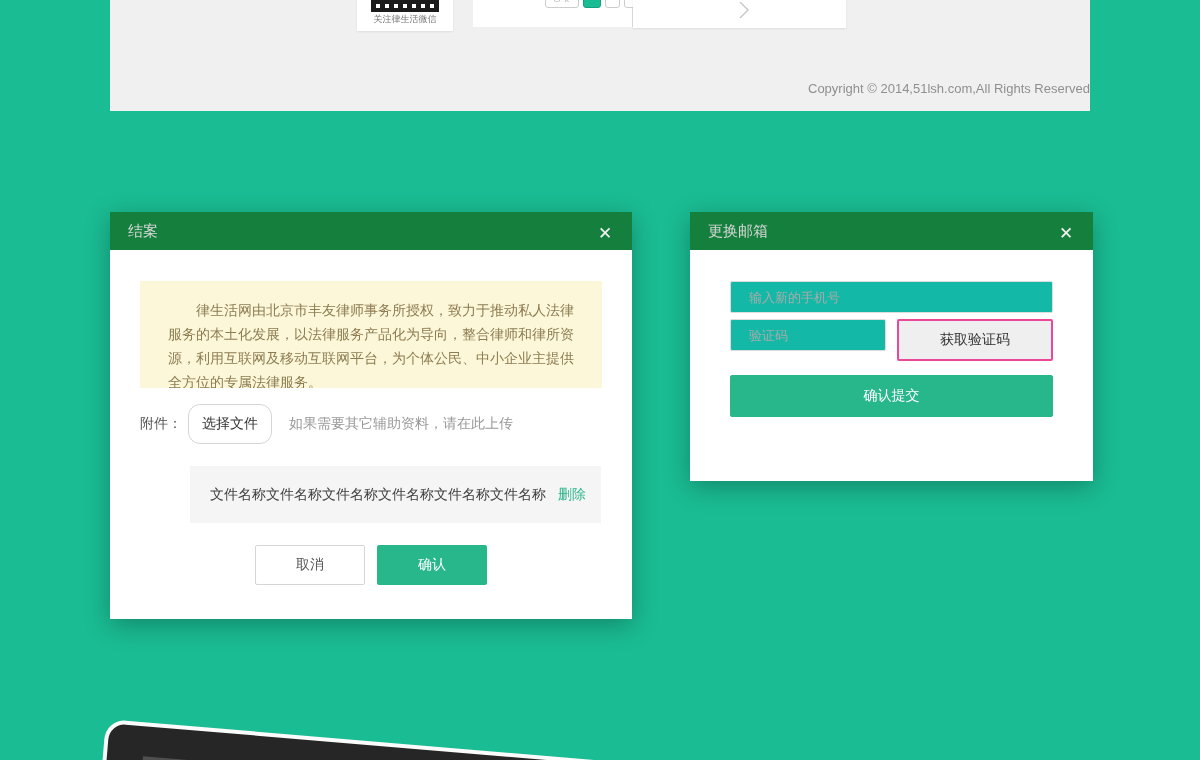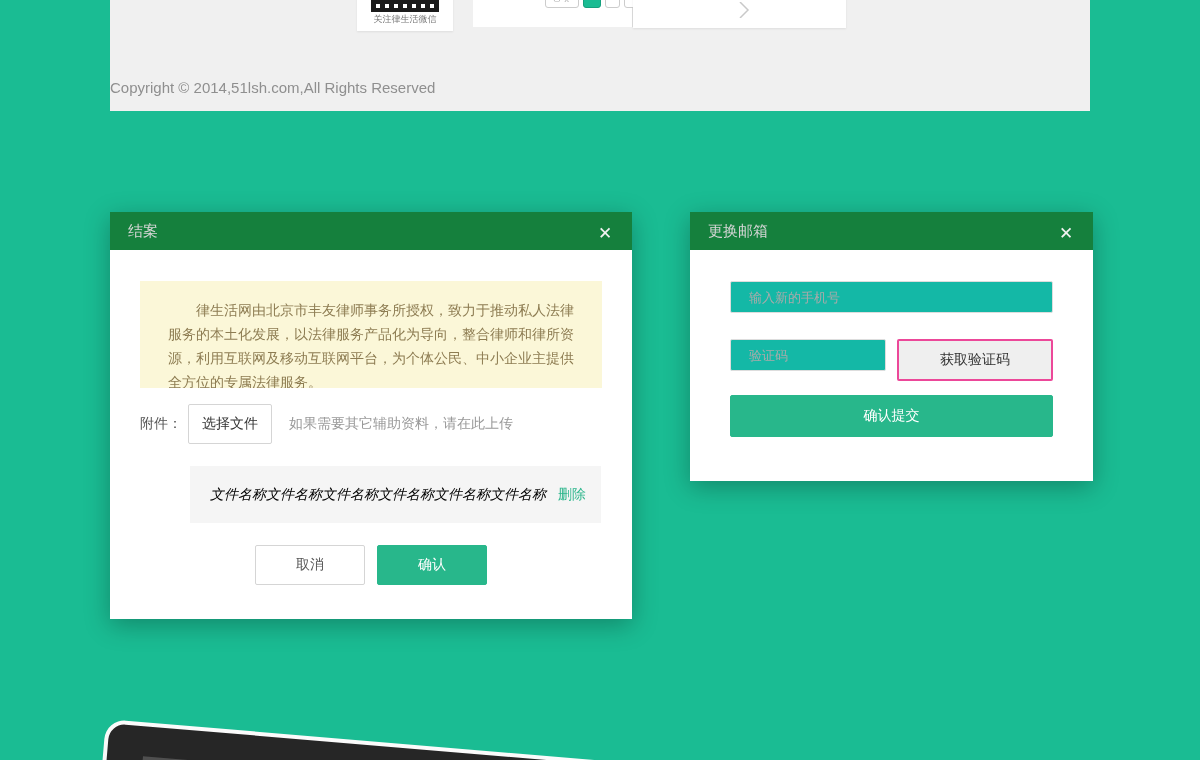--- a/index.html
+++ b/index.html
@@ -42,21 +42,21 @@
   .mini-btn.wide { width:34px; gap:3px; }
   .mini-btn.sq { width:15px; }
   .mini-btn.active { width:18px; background:#1abc93; border-color:#15a07d; color:#fff; }
   .nav-card {
     position:absolute; left:523px; top:-57px; width:213px; height:85px;
     background:#fff; box-shadow:0 1px 2px rgba(0,0,0,.08);
   }
   .chevron-wrap { position:absolute; left:104px; bottom:6px; }
   .copyright {
     position:absolute; left:0; bottom:15px; width:100%;
-    text-align:left; font-size:15px; color:#8f8f8f;
+    text-align:right; font-size:13px; color:#8f8f8f;
   }
 
   
   .laptop {
     position:absolute; left:106px; top:719px; width:930px; height:600px;
     transform:rotate(4.8deg); transform-origin:0 0;
     background:linear-gradient(180deg,#fbfbfb,#c2c2c2);
     border-radius:20px 24px 0 0;
     padding:4px;
   }
@@ -85,45 +85,45 @@
   .modal-close-case .modal-body { height:369px; padding:31px 30px 33px; }
   .notice-box {
     background:#fbf7d8; color:#8d7c52;
     font-size:14px; line-height:24px; text-indent:2em;
     padding:17px 28px 6px; height:107px; overflow:hidden;
   }
   .attach-row { margin-top:16px; height:40px; display:flex; align-items:center; }
   .attach-label { font-size:14px; color:#555; width:48px; }
   .choose-file-btn {
     width:84px; height:40px; background:#fff; border:1px solid #d5d5d5;
-    border-radius:2px; font-size:14px; color:#333; cursor:pointer;
+    border-radius:12px; font-size:14px; color:#333; cursor:pointer;
     font-family:Liberation Mono, monospace;
   }
   .upload-hint { font-size:14px; color:#999; margin-left:17px; }
   .file-row {
     margin:22px 0 0 50px; width:411px; height:57px; background:#f5f5f5;
     display:flex; align-items:center; padding:0 15px 0 20px;
   }
-  .file-name { flex:1; font-size:14px; color:#000000;font-style:italic; }
+  .file-name { flex:1; font-size:14px; color:#404040; }
   .delete-link { font-size:14px; color:#2db68c; cursor:pointer; text-decoration:none; }
   .btn-row { margin-top:22px; display:flex; justify-content:center; gap:12px; }
   .btn { width:110px; height:40px; font-size:14px; border-radius:2px; cursor:pointer; font-family:inherit; }
   .btn-primary { background:#28b78b; border:1px solid #28b78b; color:#fff; }
   .btn-plain { background:#fff; border:1px solid #d5d5d5; color:#555; }
 
   
   .modal-change-email { left:690px; top:212px; width:403px; }
   .modal-change-email .modal-body { height:231px; padding:31px 40px; }
   .text-input {
     height:32px; border:1px solid #ddd; border-radius:2px; background:#14b8a6;
     font-size:13px; color:#333; padding:0 18px; width:100%; outline:none;
     font-family:inherit;
   }
   .text-input::placeholder { color:#aaa; }
-  .code-row { margin-top:26px; display:flex; gap:11px; }
+  .code-row { margin-top:6px; display:flex; gap:11px; }
   .code-input { width:156px; flex:0 0 156px; }
   .get-code-btn {
     flex:1; height:42px; background:#efefef; border:2px solid #ec4899;
     border-radius:2px; font-size:14px; color:#333; cursor:pointer; font-family:inherit;
   }
   .submit-btn {
     margin-top:14px; width:100%; height:42px; background:#28b78b;
     border:1px solid #28b78b; border-radius:2px; color:#fff; font-size:14px;
     cursor:pointer; font-family:inherit;
   }

